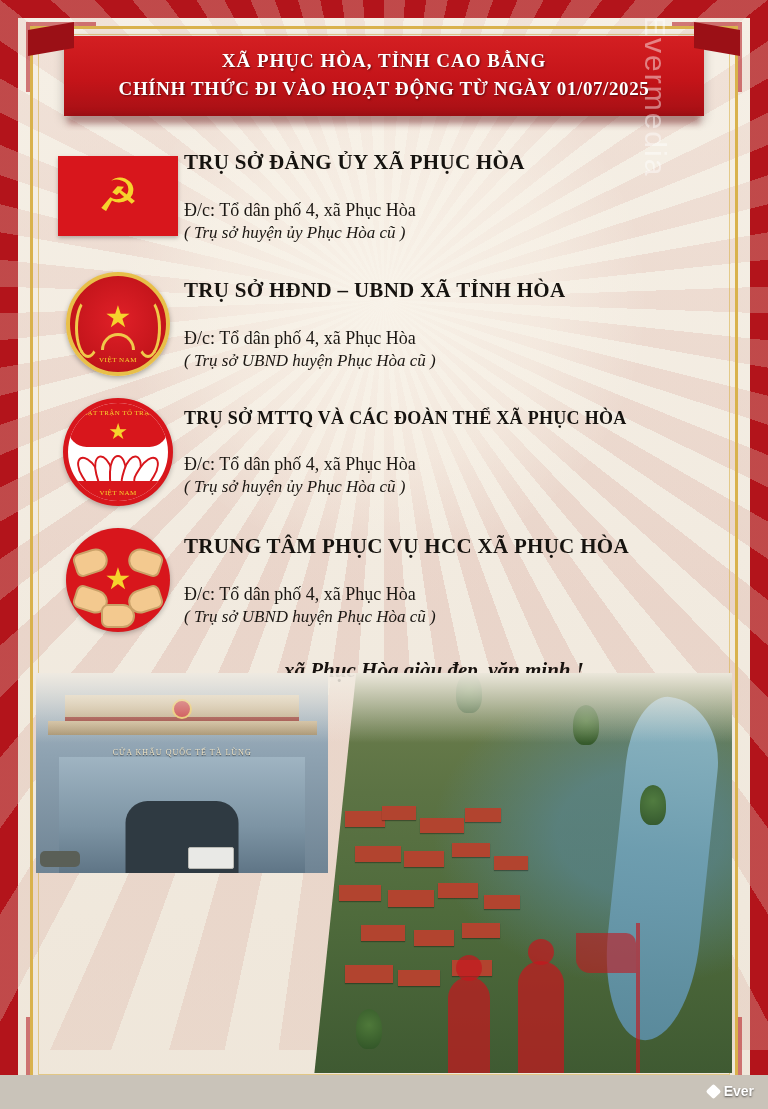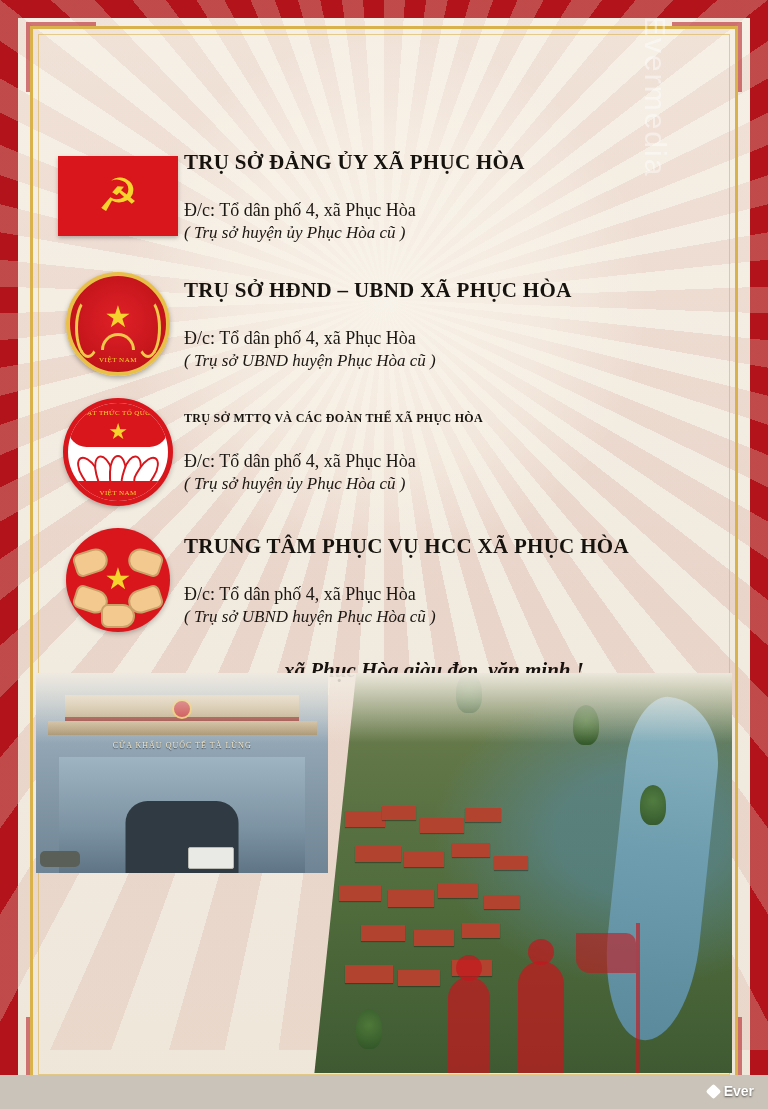--- a/index.html
+++ b/index.html
@@ -158,21 +158,21 @@
     font-size: 18px;
     color: #1b1713;
     margin-bottom: 2px;
     margin-top: 25px;
   }
   .row-note {
     font-size: 17px;
     font-style: italic;
     color: #1b1713;
   }
-  .row.r3 .row-title { font-size: 12px; }
+  .row.r3 .row-title { font-size: 18px; }
 
   
   .slogan {
     position: absolute;
     left: 150px; right: 50px; top: 655px;
     text-align: center;
     font-style: italic;
     font-weight: bold;
     font-size: 21px;
     color: #17120e;
@@ -323,21 +323,21 @@
   .gate-roof2 {
     position: absolute; left: 4%; right: 4%; top: 48px; height: 14px;
     background: linear-gradient(180deg,#c9b48f,#a5906c);
   }
   .gate-emblem {
     position: absolute; left: 50%; top: 26px; transform: translateX(-50%);
     width: 20px; height: 20px; border-radius: 50%;
     background: #c0181e; border: 2px solid #e8bf49;
   }
   .gate-sign {
-    position: absolute; left: 50%; top: 68px; transform: translateX(-50%);
+    position: absolute; left: 50%; top: 75px; transform: translateX(-50%);
     font-size: 8px; color: #f2e6c8; letter-spacing: 1px; white-space: nowrap;
     text-shadow: 0 1px 1px rgba(0,0,0,.6);
   }
   .gate-body {
     position: absolute; left: 8%; right: 8%; top: 84px; bottom: 0;
     background: linear-gradient(180deg,#9fb4c2 0%,#7d94a4 60%,#5f7586 100%);
   }
   .gate-arch {
     position: absolute; left: 50%; bottom: 0; transform: translateX(-50%);
     width: 46%; height: 72px;
@@ -459,20 +459,27 @@
     <div class="sun-center" style="top:282px"></div>
     <div class="paper-tint"></div>
   </div>
   <div class="frame-gold"></div>
   <div class="frame-gold2"></div>
   <div class="corner tl"></div>
   <div class="corner tr"></div>
   <div class="corner bl"></div>
   <div class="corner br"></div>
 
+  <div class="banner-wrap">
+    <div class="banner">
+      <div class="banner-line1">XÃ PHỤC HÒA, TỈNH CAO BẰNG</div>
+      <div class="banner-line2">CHÍNH THỨC ĐI VÀO HOẠT ĐỘNG TỪ NGÀY 01/07/2025</div>
+    </div>
+    <div class="banner-shadow"></div>
+  </div>
 
   <div class="rows">
 
     <div class="row r1">
       <div class="emblem">
         <div class="flag">
           <span class="hammer-sickle">☭</span>
         </div>
       </div>
       <div class="row-text">
@@ -486,31 +493,31 @@
       <div class="emblem">
         <div class="natl">
           <span class="star">★</span>
           <div class="wheat-l"></div>
           <div class="wheat-r"></div>
           <div class="gear"></div>
           <div class="ribbon">VIỆT NAM</div>
         </div>
       </div>
       <div class="row-text">
-        <div class="row-title">TRỤ SỞ HĐND – UBND XÃ PHỤC HÒA</div>
+        <div class="row-title">TRỤ SỞ HĐND – UBND XÃ TỈNH HÒA</div>
         <div class="row-addr">Đ/c: Tổ dân phố 4, xã Phục Hòa</div>
         <div class="row-note">( Trụ sở UBND huyện Phục Hòa cũ )</div>
       </div>
     </div>
 
     <div class="row r3">
       <div class="emblem">
         <div class="mttq">
           <div class="top-arc"></div>
-          <div class="top-text">MẶT THỨC TỔ QUỐC</div>
+          <div class="top-text">MẶT TRẬN TỔ TRẬN</div>
           <span class="star">★</span>
           <div class="lotus">
             <div class="petal p1"></div>
             <div class="petal p2"></div>
             <div class="petal p3"></div>
             <div class="petal p4"></div>
             <div class="petal p5"></div>
           </div>
           <div class="bottom-band"></div>
           <div class="bottom-text">VIỆT NAM</div>

